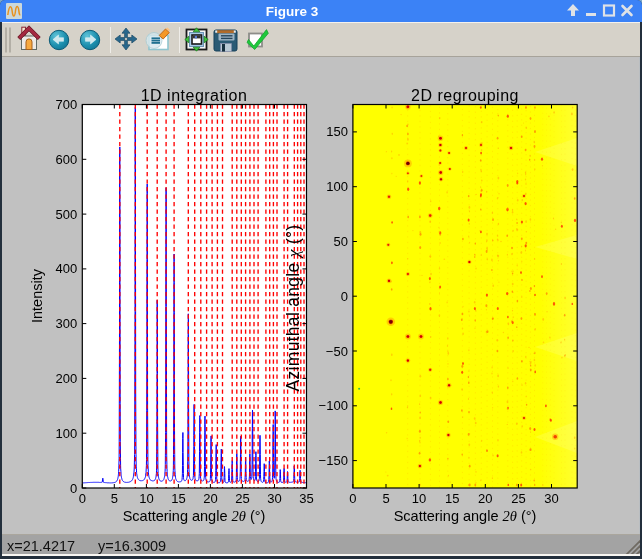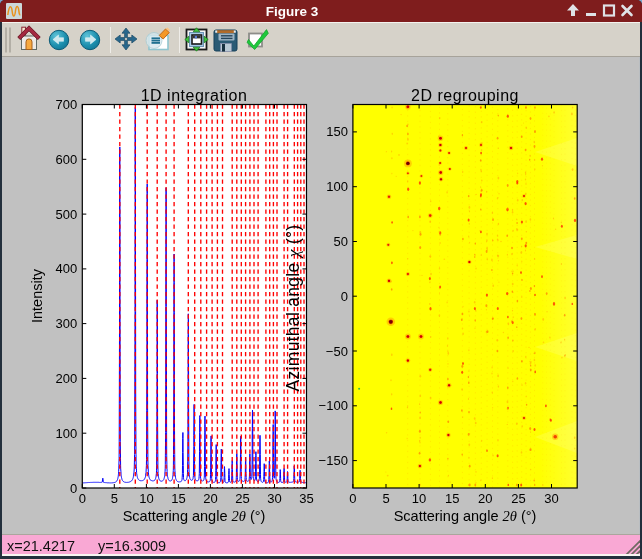--- a/index.html
+++ b/index.html
@@ -676,21 +676,21 @@
         <text x="450.2" y="446.0" text-anchor="middle">15</text>
         <text x="483.3" y="446.0" text-anchor="middle">20</text>
         <text x="516.4" y="446.0" text-anchor="middle">25</text>
         <text x="549.5" y="446.0" text-anchor="middle">30</text>
       </g>
       <text x="463" y="464" font-size="14.5px" text-anchor="middle">Scattering angle <tspan font-style="italic" font-family="Liberation Serif">2θ</tspan> (°)</text>
       <text x="297" y="251" font-size="17.5px" letter-spacing="0.3" text-anchor="middle" transform="rotate(-90 297 251)">Azimuthal angle <tspan font-style="italic" font-family="Liberation Serif">χ</tspan> (°)</text>
       <text x="463" y="44" font-size="16px" letter-spacing="0.5" text-anchor="middle">2D regrouping</text>
     </svg>
 
-<div style="position:absolute;left:0;top:0;width:642px;height:22px;background:#7f1d1d;border-radius:5px 5px 0 0">
+<div style="position:absolute;left:0;top:0;width:642px;height:22px;background:#3b82f6;border-radius:5px 5px 0 0">
 <svg width="16" height="16" viewBox="0 0 16 16" style="position:absolute;left:6px;top:3px">
 <rect x="0" y="0" width="16" height="16" rx="1" fill="#ccd8da"></rect>
 <path d="M1.8 12 Q3 3.6 4.4 3.8 Q5.7 4 6.2 8.5 Q6.8 13.2 7.9 13 Q9 12.8 9.6 7 Q10.2 3.4 11.2 3.5 Q12.4 3.6 12.9 8.2 Q13.4 12.6 14.3 11.6" fill="none" stroke="#e8921e" stroke-width="1.5"></path>
 </svg>
 <div style="position:absolute;left:0;top:4px;width:584px;text-align:center;color:#fff;font-weight:bold;font-size:13.5px;font-family:'Liberation Sans',sans-serif">Figure 3</div>
 <svg width="80" height="22" viewBox="0 0 80 22" style="position:absolute;left:558px;top:0">
 <g fill="#dfe2e6" stroke="none">
 <polygon points="15,4 21,10.5 17,10.5 17,16 13,16 13,10.5 9,10.5"></polygon>
 <rect x="28" y="13" width="10" height="3"></rect>
 <rect x="46" y="5.5" width="10" height="10" fill="none" stroke="#dfe2e6" stroke-width="2.2"></rect>
@@ -778,21 +778,21 @@
         <line x1="8" y1="9.4" x2="19.5" y2="9.4"></line>
       </g>
 <rect x="7.5" y="14.5" width="11" height="8" fill="#b9c9d4" stroke="#88a" stroke-width="0.5"></rect>
 <rect x="9" y="15" width="3" height="7.5" fill="#16303f"></rect>
     </svg>
     <svg style="position:absolute;left:245px;top:27px" width="25" height="25" viewBox="0 0 25 25">
 <rect x="4" y="6.5" width="13" height="13" fill="#ffffff" stroke="#8d8d89" stroke-width="1.8"></rect>
 <path d="M3.5 12.5 L8.8 19 L21.5 2.6 L23.3 6.3 L9.7 22.5 L2 15.5 Z" fill="#1fc93d" stroke="#17a32f" stroke-width="0.8"></path>
     </svg>
 
-<div style="position:absolute;left:2px;top:534px;width:638px;height:20px;background:#f9a8d4;border-top:1px solid #aaa69d;color:#111;font-size:14.5px;font-family:'Liberation Sans',sans-serif">
+<div style="position:absolute;left:2px;top:534px;width:638px;height:20px;background:#a3a3a3;border-top:1px solid #aaa69d;color:#111;font-size:14.5px;font-family:'Liberation Sans',sans-serif">
 <div style="position:absolute;left:5px;top:3px">x=21.4217</div>
 <div style="position:absolute;left:96px;top:3px">y=16.3009</div>
 <svg width="18" height="17" viewBox="0 0 18 17" style="position:absolute;right:0;bottom:0">
 <g stroke="#6f6a62" stroke-width="1.8">
 <line x1="4" y1="18" x2="19" y2="3"></line>
           <line x1="9" y1="18" x2="19" y2="8"></line>
           <line x1="14" y1="18" x2="19" y2="13"></line>
 </g>
       </svg>
 </div>

